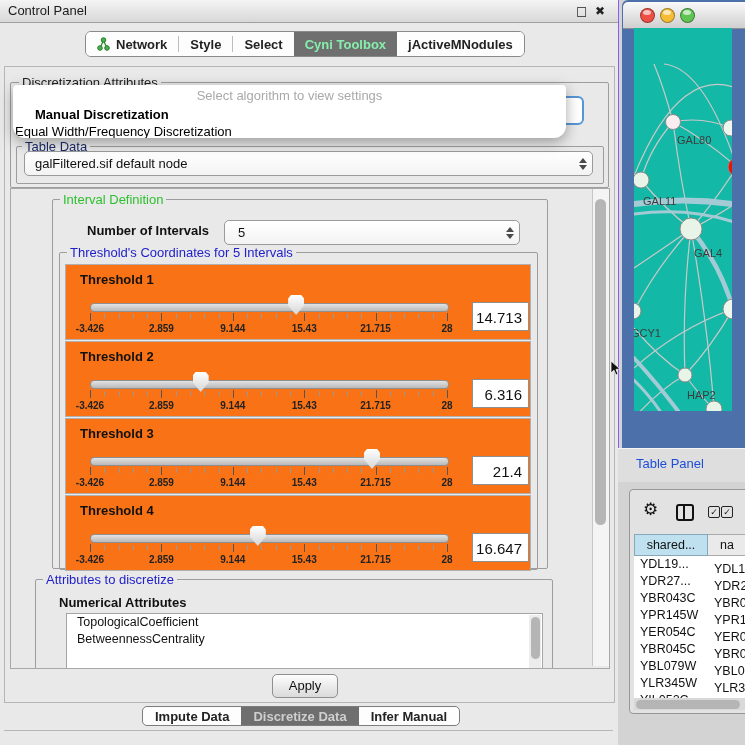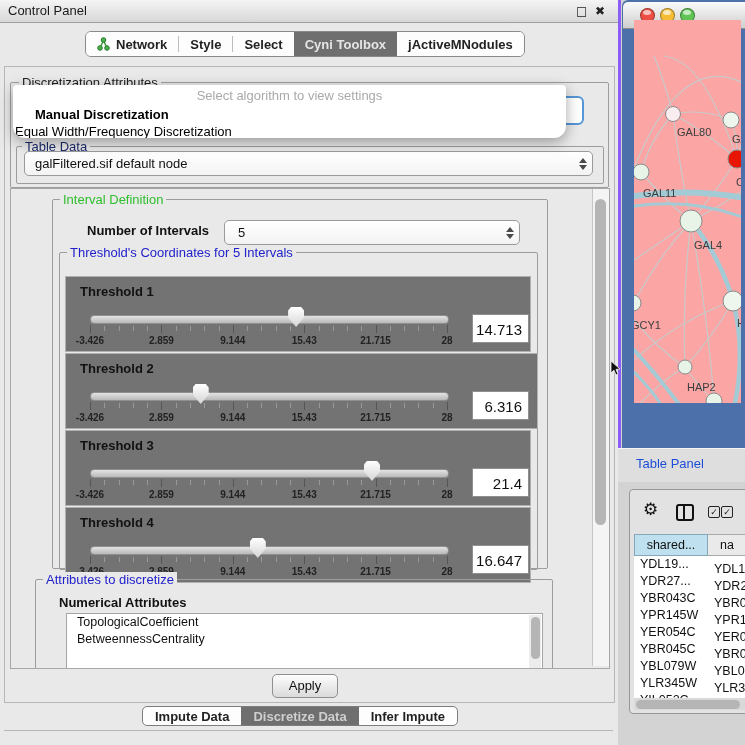--- a/index.html
+++ b/index.html
@@ -1,28 +1,28 @@
 <!DOCTYPE html>
 <html><head>
 <meta charset="utf-8">
 <style>
   html,body{margin:0;padding:0;background:#d3d3d3;font-family:"Liberation Sans",sans-serif;}
   #screen{position:relative;width:745px;height:745px;overflow:hidden;background:#d3d3d3;}
   .abs{position:absolute;}
   
-  #control-panel{left:0;top:0;width:618px;height:745px;background:#e9e9e9;border-right:3px solid #8b5cf6;}
+  #control-panel{left:0;top:0;width:618px;height:745px;background:#e9e9e9;border-right:1px solid #8b5cf6;}
   #cp-titlebar{left:0;top:0;width:618px;height:22px;background:linear-gradient(#f4f4f4,#d8d8d8);border-bottom:1px solid #9f9f9f;}
   #cp-title{left:8px;top:3px;font-size:13px;color:#1a1a1a;}
   .win-icon{top:4px;font-size:12px;color:#222;cursor:default;font-family:"DejaVu Sans",sans-serif;}
   #cp-float{left:576px;}
   #cp-close{left:595px;font-weight:bold;}
   
   #top-tabs{left:85px;top:31px;height:24px;display:flex;align-items:stretch;background:#fdfdfd;border:1px solid #8a8a8a;border-radius:6px;overflow:hidden;}
   .tab{display:flex;align-items:center;padding:0 11px;font-size:13px;font-weight:bold;color:#222;background:#fdfdfd;white-space:nowrap;}
-  .tab.selected{background:#6f6f6f;color:#e5e5e5;}
+  .tab.selected{background:#6f6f6f;color:#86efac;}
   .tab-sep{width:1px;background:#bdbdbd;margin:4px 0;}
   .tab .net-ico{margin-right:6px;display:inline-flex;}
   
   #content-frame{left:4px;top:66px;width:609px;height:635px;border:1px solid #b6b6b6;}
   #bottom-line{left:4px;top:730px;width:609px;border-top:1px solid #b6b6b6;}
   
   .group{border:1px solid #9d9d9d;border-radius:2px;}
   .group-title{position:absolute;top:-8px;background:#e9e9e9;padding:0 3px;font-size:13px;white-space:nowrap;}
   .t-green{color:#2ebf2e;}
   .t-blue{color:#2121cc;}
@@ -38,21 +38,21 @@
   #algo-combo{left:18px;top:96px;width:562px;height:25px;border:2px solid #5596d8;border-radius:6px;background:#fff;}
   #algo-popup{left:13px;top:85px;width:553px;height:53px;background:#fff;border-radius:4px 4px 12px 12px;box-shadow:0 4px 14px rgba(0,0,0,.35);z-index:5;overflow:hidden;}
   .popup-prompt{height:18px;text-align:center;font-size:13px;color:#a9a9a9;padding-top:3px;}
   .popup-opt{font-size:13px;color:#000;padding:1px 2px;white-space:nowrap;}
   .popup-opt.bold{font-weight:bold;margin-left:20px;}
   
   #main-panel{left:10px;top:188px;width:598px;height:479px;border:1px solid #a8a8a8;background:#e9e9e9;overflow:hidden;}
   #main-vscroll{left:581px;top:0;width:16px;height:477px;background:#f4f4f4;border-left:1px solid #c6c6c6;}
   #main-vscroll .thumb{position:absolute;left:2px;width:11px;top:10px;height:326px;background:#b5b5b5;border-radius:6px;}
   
-  .th-row{background:#737373;border:1px solid #b0b0b0;margin-top:12px;}
+  .th-row{background:#f97316;border:1px solid #b0b0b0;}
   .th-label{position:absolute;left:14px;top:7px;font-size:13px;font-weight:bold;color:#111;}
   .slider-track{position:absolute;left:24px;top:38px;width:357px;height:7px;border:1px solid #8f8f8f;border-radius:4px;background:linear-gradient(#e3e3e3,#b9b9b9);}
   .slider-thumb{position:absolute;top:30px;width:16px;height:20px;background:linear-gradient(#ffffff,#d5d5d5);clip-path:polygon(18% 0,82% 0,100% 18%,100% 52%,50% 100%,0 52%,0 18%);filter:drop-shadow(0 0 1px #777);}
   .tick{position:absolute;width:1px;background:#555;}
   .tick.minor{background:#999;}
   .tick-label{position:absolute;transform:translateX(-50%);font-size:10px;font-weight:bold;color:#222;white-space:nowrap;}
   .val-box{position:absolute;left:406px;top:37px;width:57px;height:29px;background:#fff;border:1px solid #8f8f8f;font-size:15px;color:#111;text-align:right;line-height:29px;padding-right:6px;box-sizing:border-box;}
   
   #attr-list{background:#fff;border:1px solid #a5a5a5;}
   .attr-item{font-size:12.5px;color:#111;height:17px;line-height:17px;padding-left:10px;white-space:nowrap;}
@@ -61,21 +61,21 @@
   
   #apply-btn{left:272px;top:674px;width:64px;height:22px;background:linear-gradient(#fdfdfd,#dadada);border:1px solid #8f8f8f;border-radius:5px;font-size:13px;color:#111;text-align:center;line-height:22px;}
   #bottom-tabs{left:142px;top:706px;height:18px;display:flex;background:#fdfdfd;border:1px solid #7d7d7d;border-radius:5px;overflow:hidden;}
   .btab{display:flex;align-items:center;padding:0 12px;font-size:13px;font-weight:bold;color:#222;white-space:nowrap;}
   .btab.selected{background:#6f6f6f;color:#cfcfcf;}
   
   #net-window{left:622px;top:0;width:123px;height:448px;background:#4c70a9;border-radius:6px 0 0 0;overflow:hidden;}
   #net-titlebar{position:absolute;left:1px;top:2px;right:0;height:26px;background:linear-gradient(#fafafa,#cfcfcf);border-bottom:1px solid #8e8e8e;border-radius:5px 0 0 0;}
   .tl{position:absolute;top:6px;width:13px;height:13px;border-radius:50%;border:1px solid rgba(0,0,0,.35);}
   .tl::after{content:"";position:absolute;left:2px;top:1px;width:8px;height:5px;border-radius:50%;background:rgba(255,255,255,.65);}
-  #net-canvas{position:absolute;left:12px;top:20px;width:107px;height:383px;background:#fca5a5;overflow:hidden;}
+  #net-canvas{position:absolute;left:12px;top:28px;width:98px;height:383px;background:#14b8a6;overflow:hidden;}
   
   #tp-strip{left:618px;top:448px;width:127px;height:33px;background:#dedede;border-top:1px solid #f4f4f4;border-bottom:1px solid #b2b2b2;}
   #tp-title{left:636px;top:456px;font-size:13px;color:#1d4ed8;}
   #right-bg{left:618px;top:482px;width:127px;height:263px;background:#d3d3d3;}
   #table-window{left:629px;top:489px;width:120px;height:223px;background:#e2e2e2;border:1px solid #979797;border-radius:4px 0 0 4px;overflow:hidden;}
   #tw-gear{position:absolute;left:13px;top:11px;font-size:17px;color:#111;font-family:"DejaVu Sans",sans-serif;line-height:17px;}
   #tw-cols{position:absolute;left:46px;top:14px;width:14px;height:13px;border:2px solid #111;border-radius:3px;}
   #tw-cols::after{content:"";position:absolute;left:5px;top:0;width:2px;height:13px;background:#111;}
   .tw-check{position:absolute;top:16px;width:10px;height:10px;border:1.5px solid #222;border-radius:2px;font-size:9px;line-height:10px;text-align:center;color:#222;font-family:"DejaVu Sans",sans-serif;}
   .tw-header{position:absolute;top:44px;height:22px;font-size:12.5px;color:#111;display:flex;align-items:center;justify-content:center;box-sizing:border-box;}
@@ -209,21 +209,21 @@
             <div class="tick minor" style="left: 366.7px; top: 49px; height: 5px;"></div>
             <div class="tick" style="left: 381px; top: 48px; height: 8px;"></div>
             <div class="tick-label" style="left: 24px; top: 58px;">-3.426</div>
             <div class="tick-label" style="left: 95.4px; top: 58px;">2.859</div>
             <div class="tick-label" style="left: 166.8px; top: 58px;">9.144</div>
             <div class="tick-label" style="left: 238.2px; top: 58px;">15.43</div>
             <div class="tick-label" style="left: 309.6px; top: 58px;">21.715</div>
             <div class="tick-label" style="left: 381px; top: 58px;">28</div>
             <div class="val-box">14.713</div>
           </div>
-          <div class="abs th-row" style="left: 54px; top: 152px; width: 464px; height: 74px; padding-left: 7px;">
+          <div class="abs th-row" style="left: 54px; top: 152px; width: 464px; height: 74px;">
             <div class="th-label">Threshold 2</div>
             <div class="slider-track"></div>
             <div class="slider-thumb" style="left: 126.7px;"></div>
             <div class="tick" style="left: 24px; top: 48px; height: 8px;"></div>
             <div class="tick minor" style="left: 38.3px; top: 49px; height: 5px;"></div>
             <div class="tick minor" style="left: 52.6px; top: 49px; height: 5px;"></div>
             <div class="tick minor" style="left: 66.8px; top: 49px; height: 5px;"></div>
             <div class="tick minor" style="left: 81.1px; top: 49px; height: 5px;"></div>
             <div class="tick" style="left: 95.4px; top: 48px; height: 8px;"></div>
             <div class="tick minor" style="left: 109.7px; top: 49px; height: 5px;"></div>
@@ -349,21 +349,21 @@
       <div id="main-vscroll" class="abs">
           <div class="thumb"></div>
         </div>
     </div>
 
     <div id="apply-btn" class="abs">Apply</div>
 
     <div id="bottom-tabs" class="abs">
         <div class="btab">Impute Data</div>
         <div class="btab selected">Discretize Data</div>
-        <div class="btab">Infer Impute</div>
+        <div class="btab">Infer Manual</div>
       </div>
   </div>
 
   <div id="net-window" class="abs">
     <div id="net-titlebar">
       <div id="traffic-lights">
           <span class="tl" style="left: 17px; background: rgb(238, 79, 69);"></span>
           <span class="tl" style="left: 37px; background: rgb(245, 189, 54);"></span>
           <span class="tl" style="left: 57px; background: rgb(95, 196, 84);"></span>
         </div>

